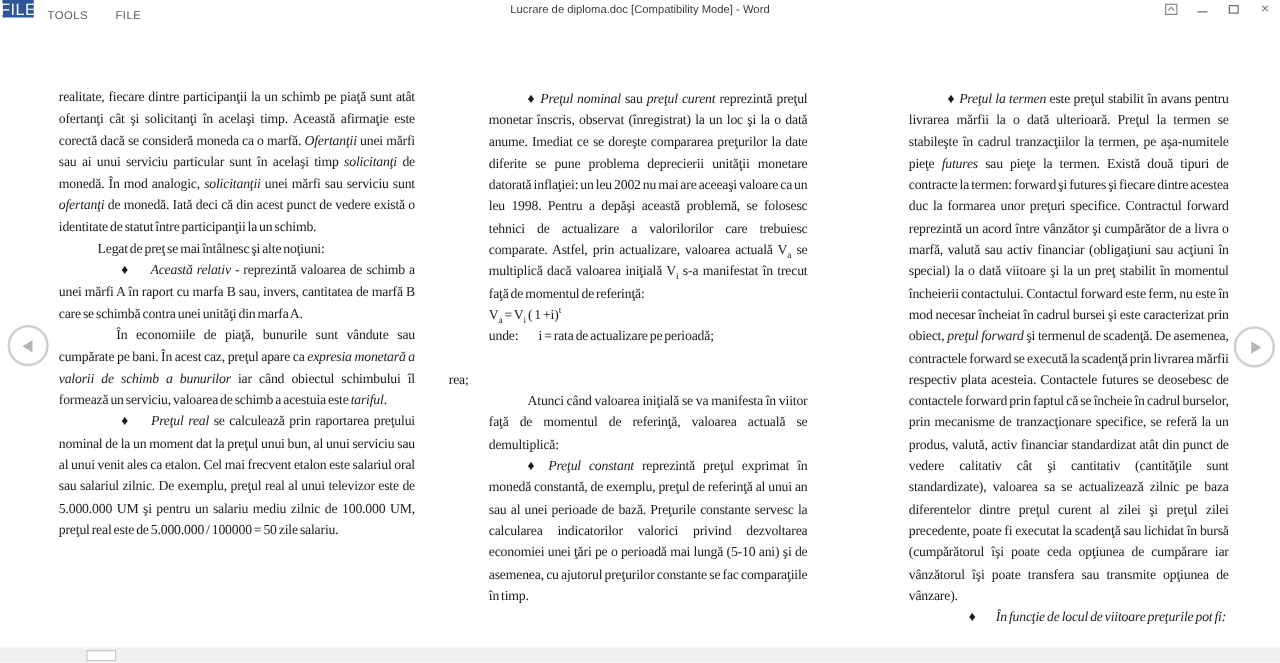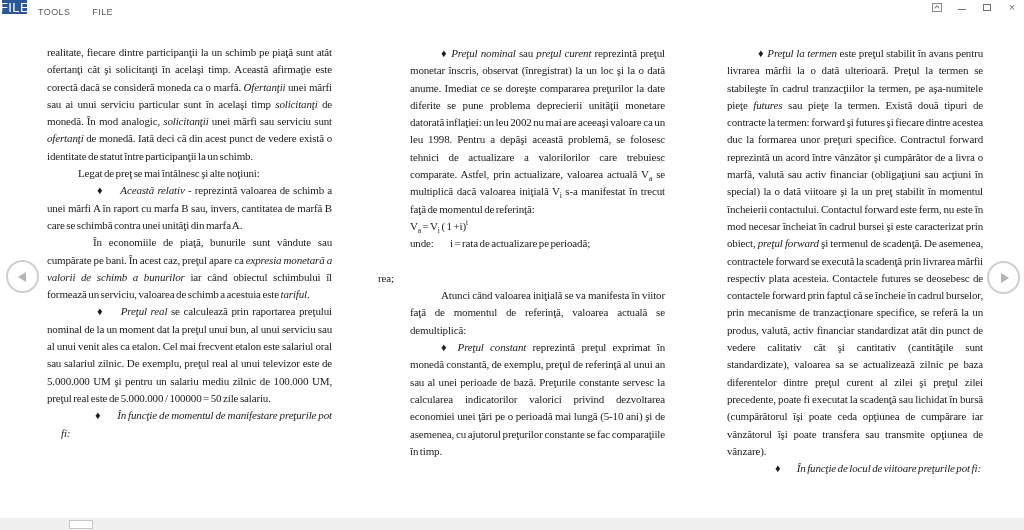--- a/index.html
+++ b/index.html
@@ -21,23 +21,23 @@
   .ribbon-box .chev { width:4px; height:4px; border-left:1px solid #8a8a8a; border-top:1px solid #8a8a8a;
                       transform:rotate(45deg); margin-top:2px; }
   .min-glyph { width:8px; height:1px; background:#707070; margin-top:5px; }
   .restore-glyph { width:8px; height:7px; border:1px solid #707070; }
   .close-glyph { font-size:11px; color:#707070; line-height:14px; }
 
   
   .reader { position:absolute; left:0; top:14px; width:1024px; height:504px; background:#ffffff; }
   .col { position:absolute; font-family:"Liberation Serif","DejaVu Serif",serif;
          font-size:11px; line-height:17.3px; color:#1b1b1b;
-         letter-spacing:-0.15px; word-spacing:-1px; }
+         letter-spacing:-0.15px; word-spacing:-1px;margin-top:26px; }
   .col-left  { left:47px;  top:30px; width:285px; }
-  .col-mid   { left:378px; top:31px; width:287px; }
+  .col-mid   { left:359px; top:31px; width:287px; }
   .col-right { left:727px; top:31px; width:256px; }
 
   .para { margin:0; text-align:justify; }
   .para .it { font-style:italic; }
   .para sub { font-size:7.5px; line-height:0; }
   .para sup { font-size:7.5px; line-height:0; vertical-align:super; }
   .flush       { text-indent:0; }
   .indent      { text-indent:31px; }
   .indent-lg   { text-indent:46px; }
   .bullet-wide { text-indent:50px; }
@@ -65,20 +65,21 @@
 </style>
 </head>
 <body>
 
 <div class="titlebar">
   <div class="menu-group">
     <div class="file-tab">FILE</div>
     <div class="menu-item">TOOLS</div>
     <div class="menu-item">FILE</div>
   </div>
+  <div class="win-title">Lucrare de diploma.doc [Compatibility Mode] - Word</div>
   <div class="win-controls">
     <div class="ctrl-btn">
       <span class="ribbon-box">
           <span class="chev"></span>
         </span>
     </div>
     <div class="ctrl-btn">
       <span class="min-glyph"></span>
     </div>
     <div class="ctrl-btn">
@@ -90,21 +91,20 @@
   </div>
 </div>
 
 <div class="reader">
   <div class="col col-left">
       <p class="para flush"><span>realitate, fiecare dintre participanţii la un schimb pe piaţă sunt atât ofertanţi cât şi solicitanţi în acelaşi timp. Această afirmaţie este corectă dacă se consideră moneda ca o marfă. </span><span class="it">Ofertanţii</span><span>  unei mărfi sau ai unui serviciu particular sunt în acelaşi timp </span><span class="it">solicitanţi</span><span> de monedă. În mod analogic, </span><span class="it">solicitanţii</span><span> unei mărfi sau serviciu sunt </span><span class="it">ofertanţi</span><span> de monedă. Iată deci că din acest punct de vedere există o identitate de statut între participanţii la un schimb.</span></p>
       <p class="para indent"><span>Legat de preţ se mai întâlnesc şi alte noţiuni:</span></p>
       <p class="para bullet-wide"><span>♦  </span><span class="it">Această relativ</span><span> - reprezintă valoarea de schimb a unei mărfi A în  raport cu marfa B sau, invers, cantitatea de marfă B care se schimbă contra unei unităţi din marfa A.</span></p>
       <p class="para indent-lg"><span>În economiile de piaţă, bunurile sunt vândute sau cumpărate pe bani. În acest caz, preţul apare ca </span><span class="it">expresia monetară a valorii de schimb a bunurilor</span><span> iar când obiectul schimbului îl formează un serviciu, valoarea de schimb a acestuia este </span><span class="it">tariful</span><span>.</span></p>
       <p class="para bullet-wide"><span>♦  </span><span class="it">Preţul real</span><span> se calculează prin raportarea preţului nominal de la un moment dat la preţul unui bun, al unui serviciu sau al unui venit ales ca etalon. Cel mai frecvent etalon este salariul oral sau  salariul zilnic. De exemplu, preţul  real al unui televizor este de 5.000.000 UM şi pentru un salariu mediu zilnic de 100.000 UM, preţul real este de 5.000.000 / 100000 = 50 zile salariu.</span></p>
-      <p class="para bullet-hang"><span>♦  </span><span class="it">În funcţie de momentul de manifestare preţurile pot fi:</span></p>
     </div>
   <div class="col col-mid">
       <p class="para bullet"><span>♦ </span><span class="it">Preţul nominal</span><span> sau </span><span class="it">preţul curent</span><span> reprezintă preţul monetar înscris, observat (înregistrat) la un loc şi la o dată anume. Imediat ce se doreşte compararea preţurilor la date diferite se pune problema deprecierii unităţii monetare datorată inflaţiei: un leu 2002 nu mai are aceeaşi valoare ca un leu 1998. Pentru a depăşi această problemă, se folosesc tehnici de actualizare a valorilorilor care trebuiesc comparate. Astfel, prin actualizare, valoarea actuală V</span><sub>a</sub><span> se multiplică dacă valoarea iniţială V</span><sub>i</sub><span> s-a manifestat în trecut faţă de momentul de referinţă:</span></p>
       <p class="para formula"><span>V</span><sub>a</sub><span> = V</span><sub>i</sub><span> ( 1 +i)</span><sup>t</sup></p>
       <p class="para flush"><span>unde:  i = rata de actualizare pe perioadă;</span></p>
       <p class="para hang"><br><span>rea;</span></p>
       <p class="para indent"><span>Atunci când valoarea iniţială se va manifesta în viitor faţă de momentul de referinţă, valoarea actuală se demultiplică:</span></p>
       <p class="para bullet"><span>♦ </span><span class="it">Preţul constant</span><span> reprezintă preţul exprimat în monedă constantă, de exemplu, preţul de referinţă al unui an sau al unei perioade de bază. Preţurile constante servesc la calcularea indicatorilor valorici privind dezvoltarea economiei unei ţări pe o perioadă mai lungă (5-10 ani) şi de asemenea, cu ajutorul preţurilor constante se fac comparaţiile în timp.</span></p>
     </div>
   <div class="col col-right">

